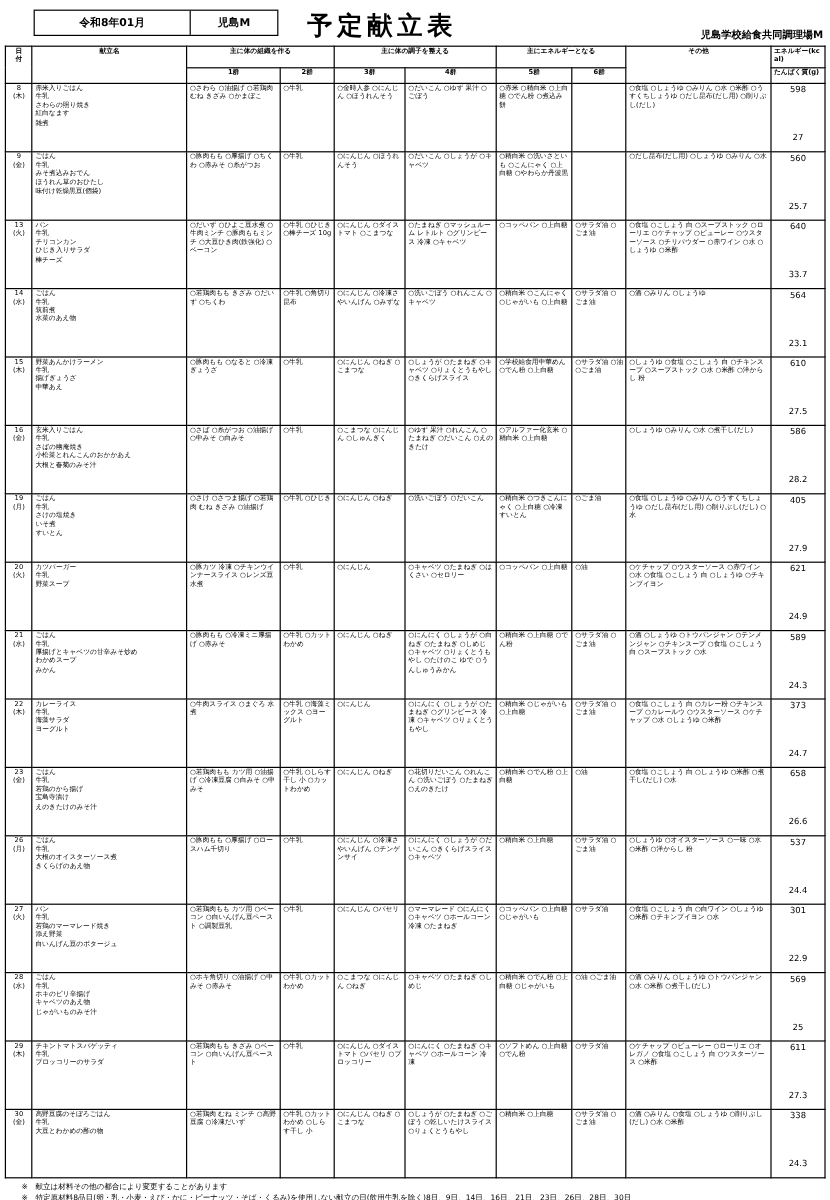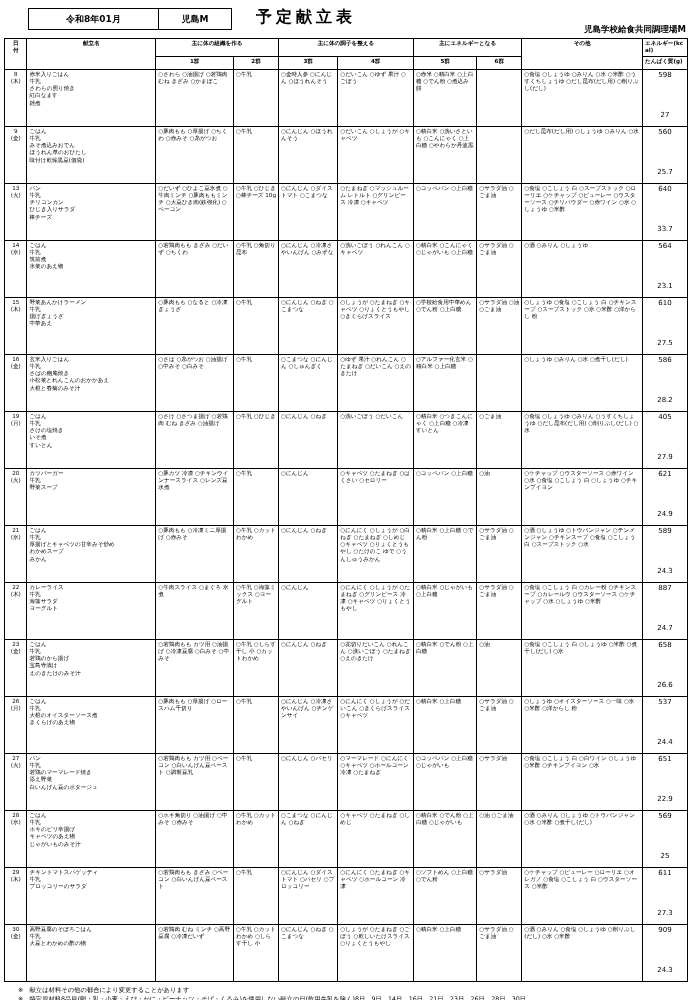--- a/index.html
+++ b/index.html
@@ -9,21 +9,21 @@
     font-family:"DejaVu Sans","Liberation Sans",sans-serif;
   }
   .page { padding:6px 4px 0 4px; }
 
   
   .top-band { position:relative; height:30px; margin-bottom:2px; }
   .top-left-box { position:absolute; left:14px; top:2px; display:flex; border:1.5px solid #000; height:22px;margin-left:10px; }
   .top-left-box .cell { display:flex; align-items:center; justify-content:center; font-weight:bold; font-size:9px; }
   .cell.month { width:130px; border-right:1.5px solid #000; }
   .cell.school { width:72px;text-align:right; }
-  .doc-title { position:absolute; left:252px; top:1px; font-size:16px; font-weight:bold; letter-spacing:4px; }
+  .doc-title { position:absolute; left:252px; top:1px; font-size:21px; font-weight:bold; letter-spacing:4px; }
   .kitchen { position:absolute; right:2px; bottom:0; font-size:8.5px; font-weight:bold; }
 
   
   table.menu { border-collapse:collapse; width:684px; table-layout:fixed; border:1.5px solid #000; }
   table.menu th, table.menu td {
     border:1px solid #000; vertical-align:top; padding:1px 2px;
     font-size:5.6px; line-height:1.3; word-break:break-all; overflow:hidden;
   }
   thead th { text-align:center; vertical-align:middle; font-weight:bold; padding:0 1px; }
   th.h-main { font-size:7.5px; }
@@ -315,21 +315,21 @@
 ヨーグルト</td>
           <td class="c-ing">○牛肉スライス ○まぐろ 水煮</td>
           <td class="c-ing">○牛乳 ○海藻ミックス ○ヨーグルト</td>
           <td class="c-ing">○にんじん</td>
           <td class="c-ing">○にんにく ○しょうが ○たまねぎ ○グリンピース 冷凍 ○キャベツ ○りょくとうもやし</td>
           <td class="c-ing">○精白米 ○じゃがいも ○上白糖</td>
           <td class="c-ing">○サラダ油 ○ごま油</td>
           <td class="c-ing">○食塩 ○こしょう 白 ○カレー粉 ○チキンスープ ○カレールウ ○ウスターソース ○ケチャップ ○水 ○しょうゆ ○米酢</td>
           <td class="c-energy">
             <div class="vals">
-              <span>887</span>
+              <span>373</span>
               <span>24.7</span>
             </div>
           </td>
         </tr>
         <tr>
           <td class="c-date">
             <span class="day">23</span>
             <span class="wd">(金)</span>
           </td>
           <td class="c-menu">ごはん
@@ -386,21 +386,21 @@
 白いんげん豆のポタージュ</td>
           <td class="c-ing">○若鶏肉もも カツ用 ○ベーコン ○白いんげん豆ペースト ○調製豆乳</td>
           <td class="c-ing">○牛乳</td>
           <td class="c-ing">○にんじん ○パセリ</td>
           <td class="c-ing">○マーマレード ○にんにく ○キャベツ ○ホールコーン 冷凍 ○たまねぎ</td>
           <td class="c-ing">○コッペパン ○上白糖 ○じゃがいも</td>
           <td class="c-ing">○サラダ油</td>
           <td class="c-ing">○食塩 ○こしょう 白 ○白ワイン ○しょうゆ ○米酢 ○チキンブイヨン ○水</td>
           <td class="c-energy">
             <div class="vals">
-              <span>651</span>
+              <span>301</span>
               <span>22.9</span>
             </div>
           </td>
         </tr>
         <tr>
           <td class="c-date">
             <span class="day">28</span>
             <span class="wd">(水)</span>
           </td>
           <td class="c-menu">ごはん
@@ -454,21 +454,21 @@
 大豆とわかめの酢の物</td>
           <td class="c-ing">○若鶏肉 むね ミンチ ○高野豆腐 ○冷凍だいず</td>
           <td class="c-ing">○牛乳 ○カットわかめ ○しらす干し 小</td>
           <td class="c-ing">○にんじん ○ねぎ ○こまつな</td>
           <td class="c-ing">○しょうが ○たまねぎ ○ごぼう ○乾しいたけスライス ○りょくとうもやし</td>
           <td class="c-ing">○精白米 ○上白糖</td>
           <td class="c-ing">○サラダ油 ○ごま油</td>
           <td class="c-ing">○酒 ○みりん ○食塩 ○しょうゆ ○削りぶし(だし) ○水 ○米酢</td>
           <td class="c-energy">
             <div class="vals">
-              <span>909</span>
+              <span>338</span>
               <span>24.3</span>
             </div>
           </td>
         </tr>
       </tbody>
   </table>
 
   <div class="footnotes">
     <div class="fn">※　献立は材料その他の都合により変更することがあります</div>
     <div class="fn">※　特定原材料8品目(卵・乳・小麦・えび・かに・ピーナッツ・そば・くるみ)を使用しない献立の日(飲用牛乳を除く)8日、9日、14日、16日、21日、23日、26日、28日、30日</div>

